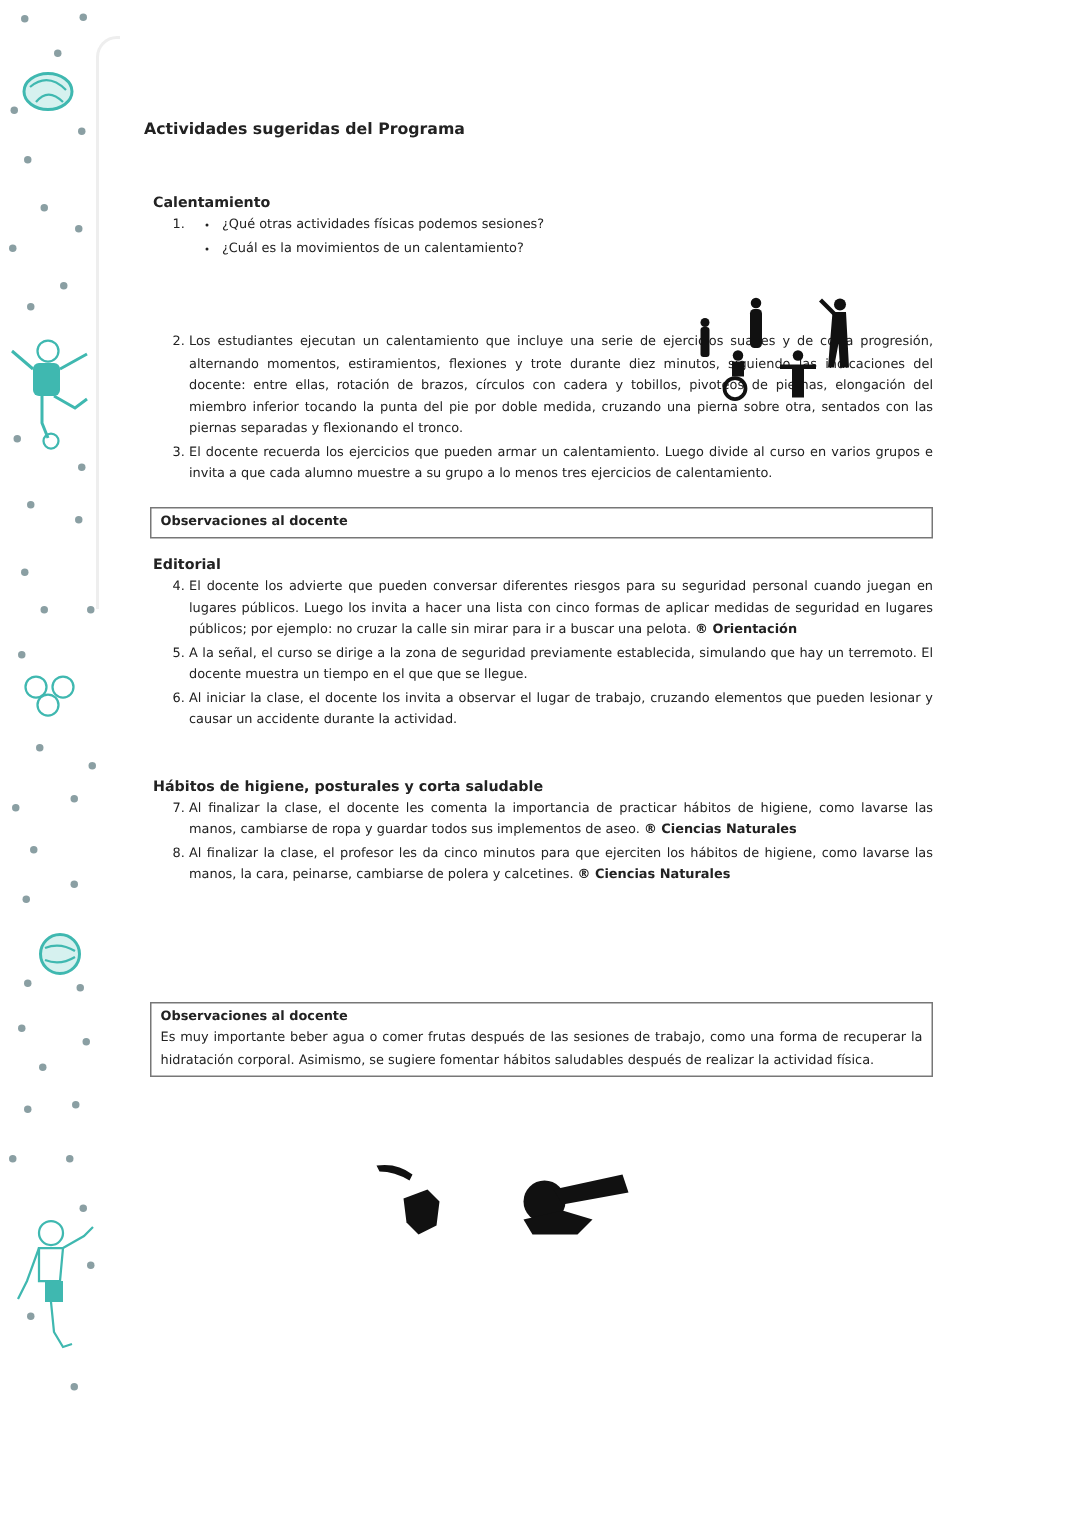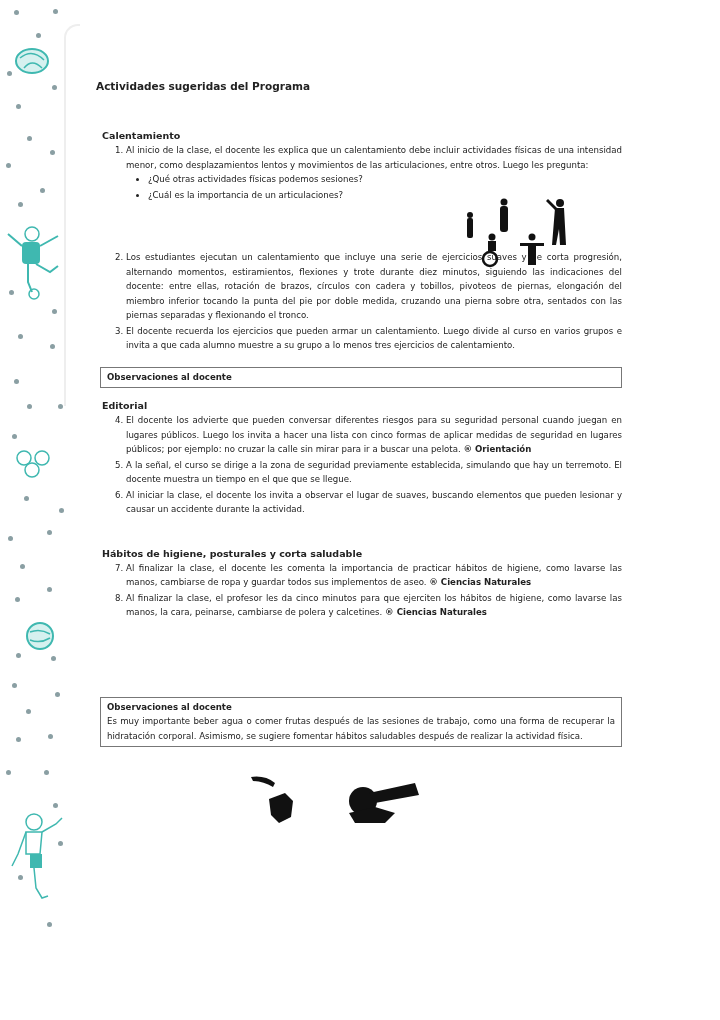--- a/index.html
+++ b/index.html
@@ -107,43 +107,42 @@
     <path d="M30 60 L32 80 L38 90 L44 88" stroke="#3fb8b0" stroke-width="1.5" fill="none"></path>
   </svg>
 </div>
 
 <div class="page">
   <div class="title">Actividades sugeridas del Programa</div>
 
   <div class="sec-title">Calentamiento</div>
   <ol start="1">
     <li>
-      <span>Al inicio de la clase, el docente les explica que un calentamiento debe incluir actividades físicas de una intensidad menor, como desplazamientos lentos y movimientos de las articulaciones, entre otros. Luego les pregunta:</span>
       <ul style="width:320px">
         <li>¿Qué otras actividades físicas podemos sesiones?</li>
-        <li>¿Cuál es la importancia de un articulaciones?</li>
+        <li>¿Cuál es la movimientos de un calentamiento?</li>
       </ul>
       <div style="height:46px"></div>
     </li>
     <li>Los estudiantes ejecutan un calentamiento que incluye una serie de ejercicios suaves y de corta progresión, alternando momentos, estiramientos, flexiones y trote durante diez minutos, siguiendo las indicaciones del docente: entre ellas, rotación de brazos, círculos con cadera y tobillos, pivoteos de piernas, elongación del miembro inferior tocando la punta del pie por doble medida, cruzando una pierna sobre otra, sentados con las piernas separadas y flexionando el tronco.</li>
     <li>El docente recuerda los ejercicios que pueden armar un calentamiento. Luego divide al curso en varios grupos e invita a que cada alumno muestre a su grupo a lo menos tres ejercicios de calentamiento.</li>
   </ol>
 
   <div class="obs">
     <div class="obs-title">Observaciones al docente</div>
   </div>
 
   <div class="sec-title">Editorial</div>
   <ol start="4">
     <li>
       <span>El docente los advierte que pueden conversar diferentes riesgos para su seguridad personal cuando juegan en lugares públicos. Luego los invita a hacer una lista con cinco formas de aplicar medidas de seguridad en lugares públicos; por ejemplo: no cruzar la calle sin mirar para ir a buscar una pelota.</span>
       <span class="ref">® Orientación</span>
     </li>
     <li>A la señal, el curso se dirige a la zona de seguridad previamente establecida, simulando que hay un terremoto. El docente muestra un tiempo en el que que se llegue.</li>
-    <li>Al iniciar la clase, el docente los invita a observar el lugar de suaves, buscando elementos que pueden lesionar y causar un accidente durante la actividad.</li>
+    <li>Al iniciar la clase, el docente los invita a observar el lugar de trabajo, cruzando elementos que pueden lesionar y causar un accidente durante la actividad.</li>
   </ol>
 
   <div style="height:30px"></div>
 
   <div class="sec-title">Hábitos de higiene, posturales y corta saludable</div>
   <ol start="7">
     <li>
       <span>Al finalizar la clase, el docente les comenta la importancia de practicar hábitos de higiene, como lavarse las manos, cambiarse de ropa y guardar todos sus implementos de aseo.</span>
       <span class="ref">® Ciencias Naturales</span>
     </li>

